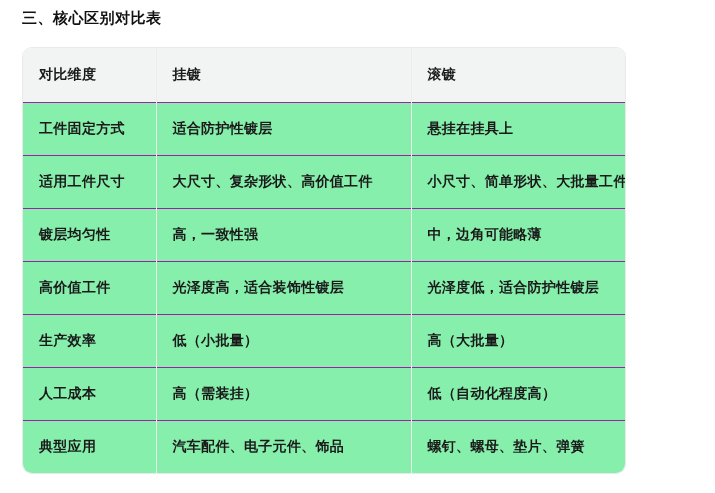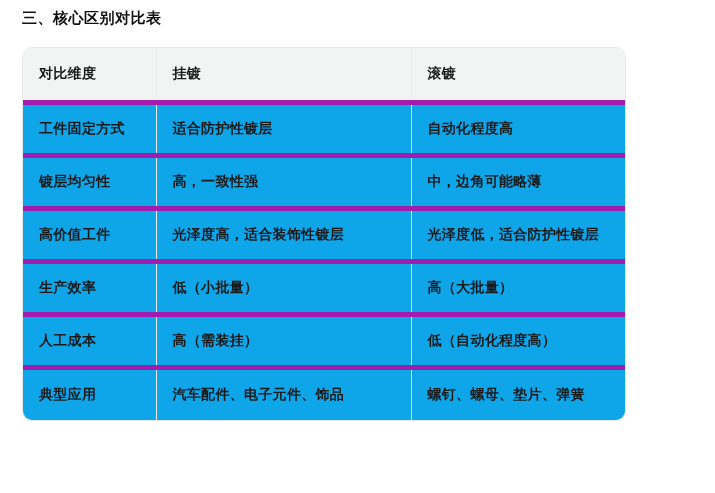--- a/index.html
+++ b/index.html
@@ -39,22 +39,22 @@
     padding:0 16px;
     vertical-align:middle;
     letter-spacing:0.3px;
   }
   thead th {
     background:#f2f3f3;
     height:54px;
   }
   tbody td {
     height:53px;
-    background:#0ea5e9;
-    border-top:5px solid #a21caf;
+    background:#86efac;
+    border-top:1px solid #a21caf;
   }
   th + th, td + td { border-left:1px solid #ececec; }
 </style>
 </head>
 <body>
 
 <div class="page">
   <div class="title">三、核心区别对比表</div>
 
   <div class="table-wrap">
@@ -68,21 +68,26 @@
         <tr>
           <th>对比维度</th>
           <th>挂镀</th>
           <th>滚镀</th>
         </tr>
       </thead>
       <tbody>
         <tr>
           <td>工件固定方式</td>
           <td>适合防护性镀层</td>
-          <td>自动化程度高</td>
+          <td>悬挂在挂具上</td>
+        </tr>
+        <tr>
+          <td>适用工件尺寸</td>
+          <td>大尺寸、复杂形状、高价值工件</td>
+          <td>小尺寸、简单形状、大批量工件</td>
         </tr>
         <tr>
           <td>镀层均匀性</td>
           <td>高，一致性强</td>
           <td>中，边角可能略薄</td>
         </tr>
         <tr>
           <td>高价值工件</td>
           <td>光泽度高，适合装饰性镀层</td>
           <td>光泽度低，适合防护性镀层</td>

